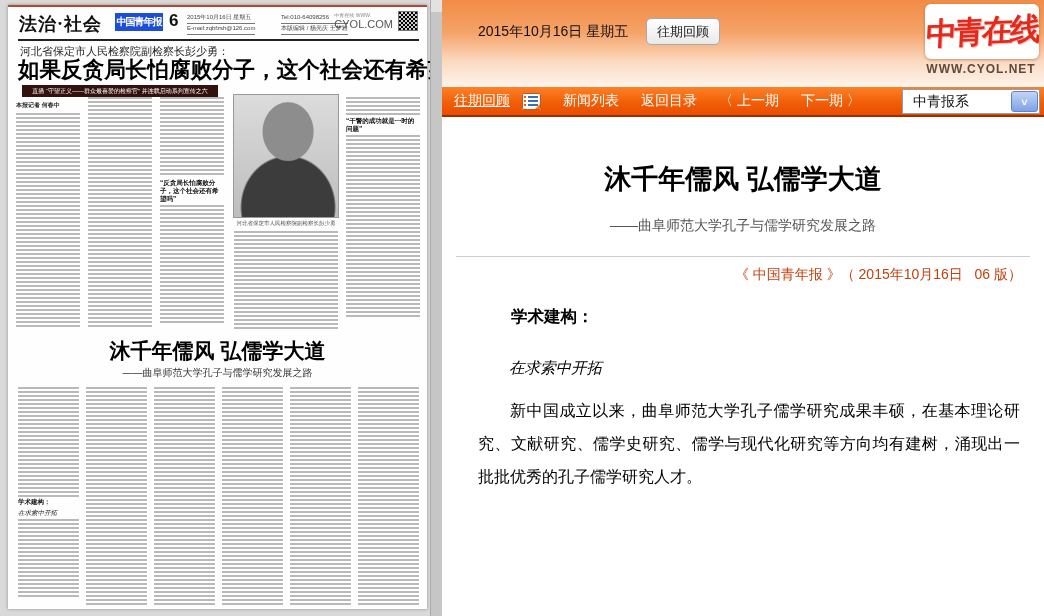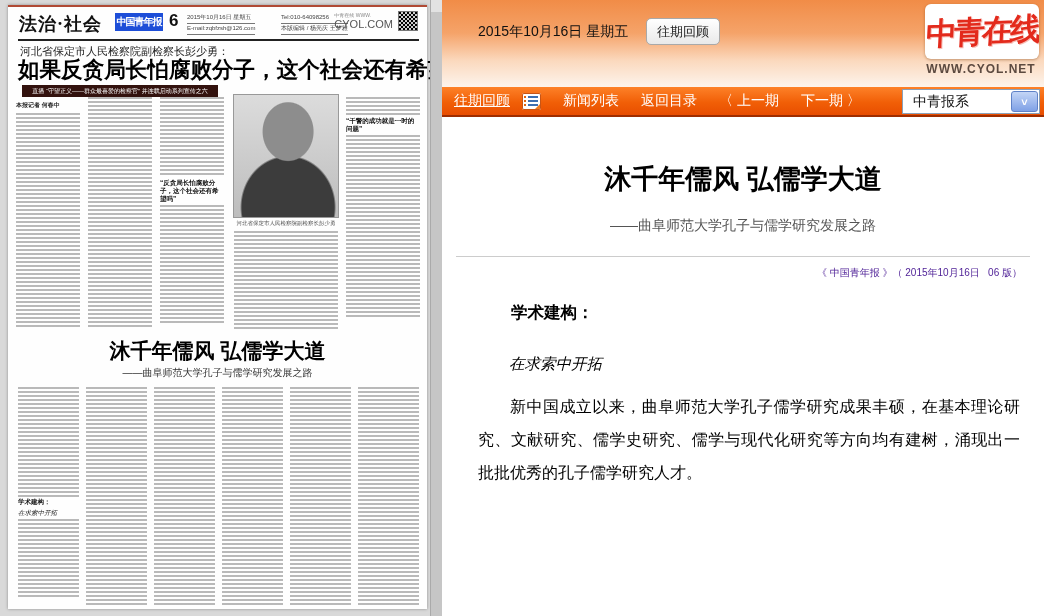--- a/index.html
+++ b/index.html
@@ -100,21 +100,21 @@
     border:1px solid #8aa0b8;display:flex;align-items:center;cursor:pointer;}
   .rp-select .val{flex:1;font-size:14px;color:#111;padding-left:10px;}
   .rp-select .chev{width:25px;height:19px;margin-right:1px;border-radius:3px;
     background:linear-gradient(#c3d5f6,#7fa1e6);border:1px solid #5f82c8;
     display:flex;align-items:center;justify-content:center;color:#fff;font-size:11px;font-weight:bold;}
   
   .rp-article{position:absolute;left:0;top:117px;width:602px;height:499px;background:#fff;overflow:hidden;}
   .art-title{margin:44px 0 0 0;text-align:center;font-size:27px;font-weight:bold;color:#000;}
   .art-subtitle{margin-top:20px;text-align:center;font-size:14px;color:#555;}
   .art-hr{margin:21px 14px 0 14px;border:none;border-top:1px solid #ccc;height:0;}
-  .art-source{margin:9px 22px 0 0;text-align:right;font-size:10px;color:#4c1d95;white-space:pre;}
+  .art-source{margin:9px 22px 0 0;text-align:right;font-size:14px;color:#c2410c;white-space:pre;}
   .art-body{margin:12px 24px 0 36px;font-size:16px;line-height:33px;color:#000;text-align:justify;}
   .art-body p{margin:0 0 8px 0;text-indent:2em;}
   .art-h2{font-weight:bold;text-indent:2em;font-size:16.5px;margin:16px 0 0 0;}
   .art-h3{font-style:italic;text-indent:2em;font-size:15.5px;margin:18px 0 10px 0;
     font-family:"Liberation Serif","DejaVu Serif",serif;}
 </style>
 </head>
 <body>
 
 <div class="left-panel">

